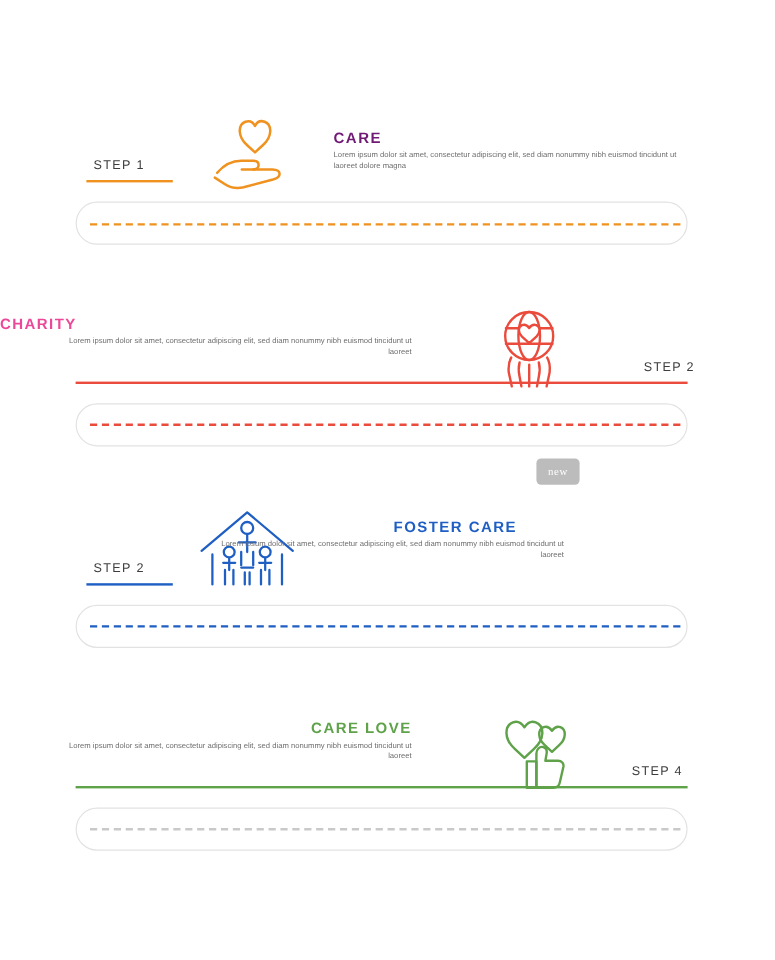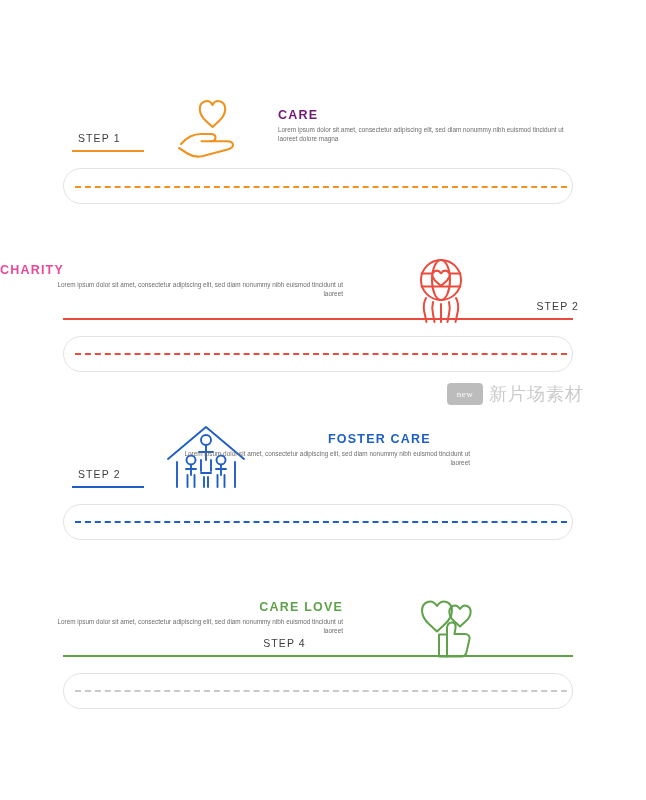--- a/index.html
+++ b/index.html
@@ -73,22 +73,23 @@
   .icon{
     position:absolute;
     width:80px;height:70px;
   }
   .icon svg{ display:block; width:100%; height:100%; }
 
   
   .watermark{
     position:absolute;
     left:447px; top:382px;
-    display:flex; align-items:center;
+    display:flex; 
     opacity:.95;
+    gap:12px;
   }
   .wm-badge{
     width:36px;height:22px;
     border-radius:4px;
     background:#b9b9b9;
     color:#fff;
     font-size:9px;
     display:flex;align-items:center;justify-content:center;
     font-family:"Liberation Serif", serif;
     letter-spacing:.5px;
@@ -171,24 +172,23 @@
     <div class="icon" style="left:405px;top:588px;width:86px;height:72px;">
       <svg viewBox="0 0 86 72" fill="none" stroke="#5fa24a" stroke-width="2" stroke-linecap="round" stroke-linejoin="round">
         <path d="M24 36 C15 28 15 17 22.5 14 C27.5 12 30.5 15.8 32 18 C33.5 15.8 36.5 12 41.5 14 C49 17 49 28 40 36 L32 43.5 Z"></path>
         <path d="M49 33 C43 27.5 43 20 48 18 C51.5 16.6 53.8 19.2 55 21 C56.2 19.2 58.5 16.6 62 18 C67 20 67 27.5 61 33 L55 38.5 Z"></path>
         <path d="M42 46 L42 40 C42 36.5 44.5 34 47.5 34.5 C50 35 51 37 50.5 40 L49.5 46 L60 46 C63 46 65 48 64.5 51 L61.5 64 C61 67 59 68.5 56 68.5 L42 68.5 Z"></path>
         <path d="M42 46.5 L34 46.5 L34 68.5 L42 68.5 Z"></path>
       </svg>
     </div>
     <div class="title" style="left:0;top:600px;width:343px;text-align:right;color:#5fa24a;">CARE LOVE</div>
     <div class="desc right" style="left:53px;top:617px;width:290px;">Lorem ipsum dolor sit amet, consectetur adipiscing elit, sed diam nonummy nibh euismod tincidunt ut laoreet</div>
-    <div class="step-label" style="left:0;top:637px;width:569px;text-align:center;">STEP 4</div>
+    <div class="step-label" style="left:0;top:637px;width:569px;text-align:right;">STEP 4</div>
     <div class="step-underline" style="left:63px;top:655px;width:510px;color:#5fa24a;"></div>
     <div class="bar" style="top:673px;"></div>
     <div class="dashline" style="top:690px;color:#c9c9c9;"></div>
   </div>
 
   <div class="watermark">
     <div class="wm-badge">new</div>
-    <div class="wm-text">新片场素材</div>
   </div>
 
 </div>
 
 </body></html>

